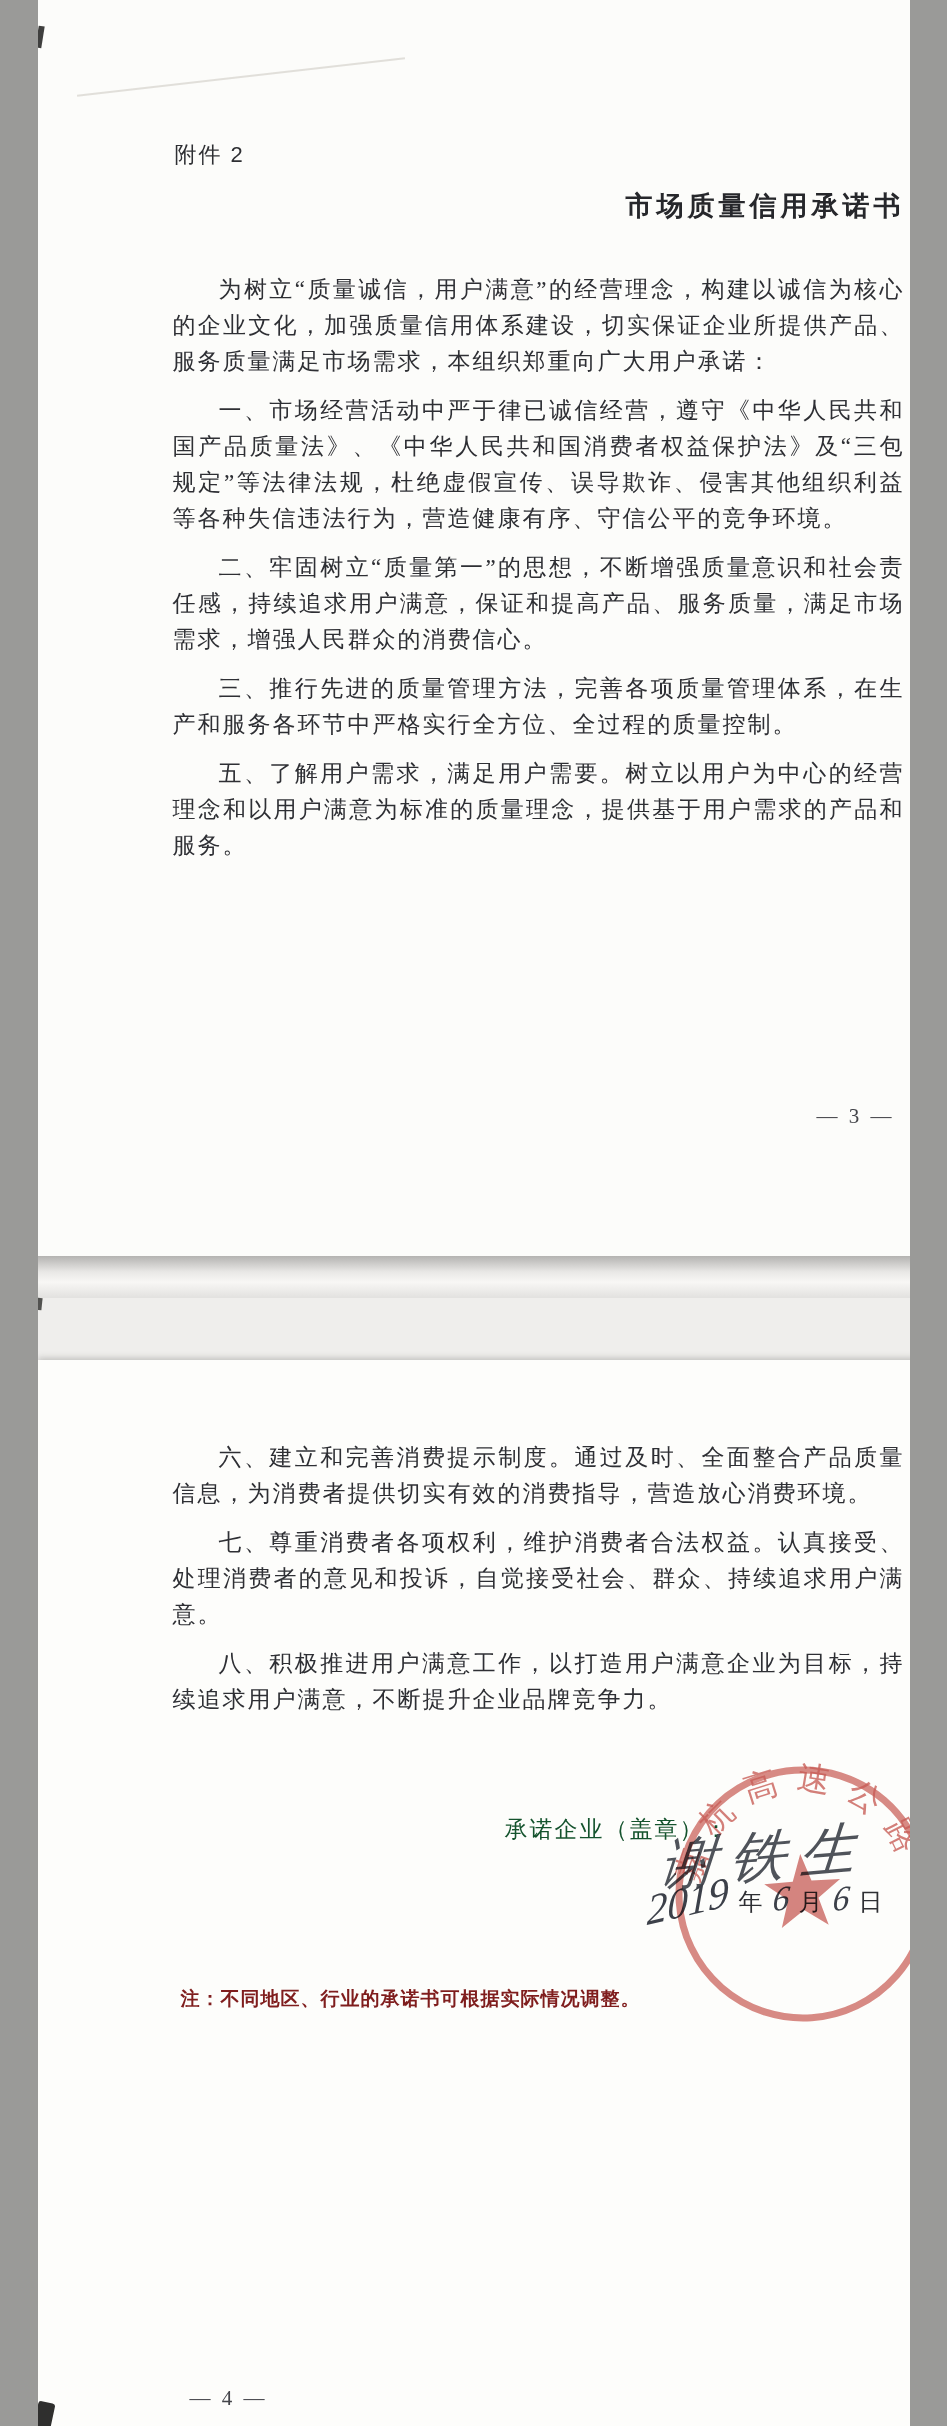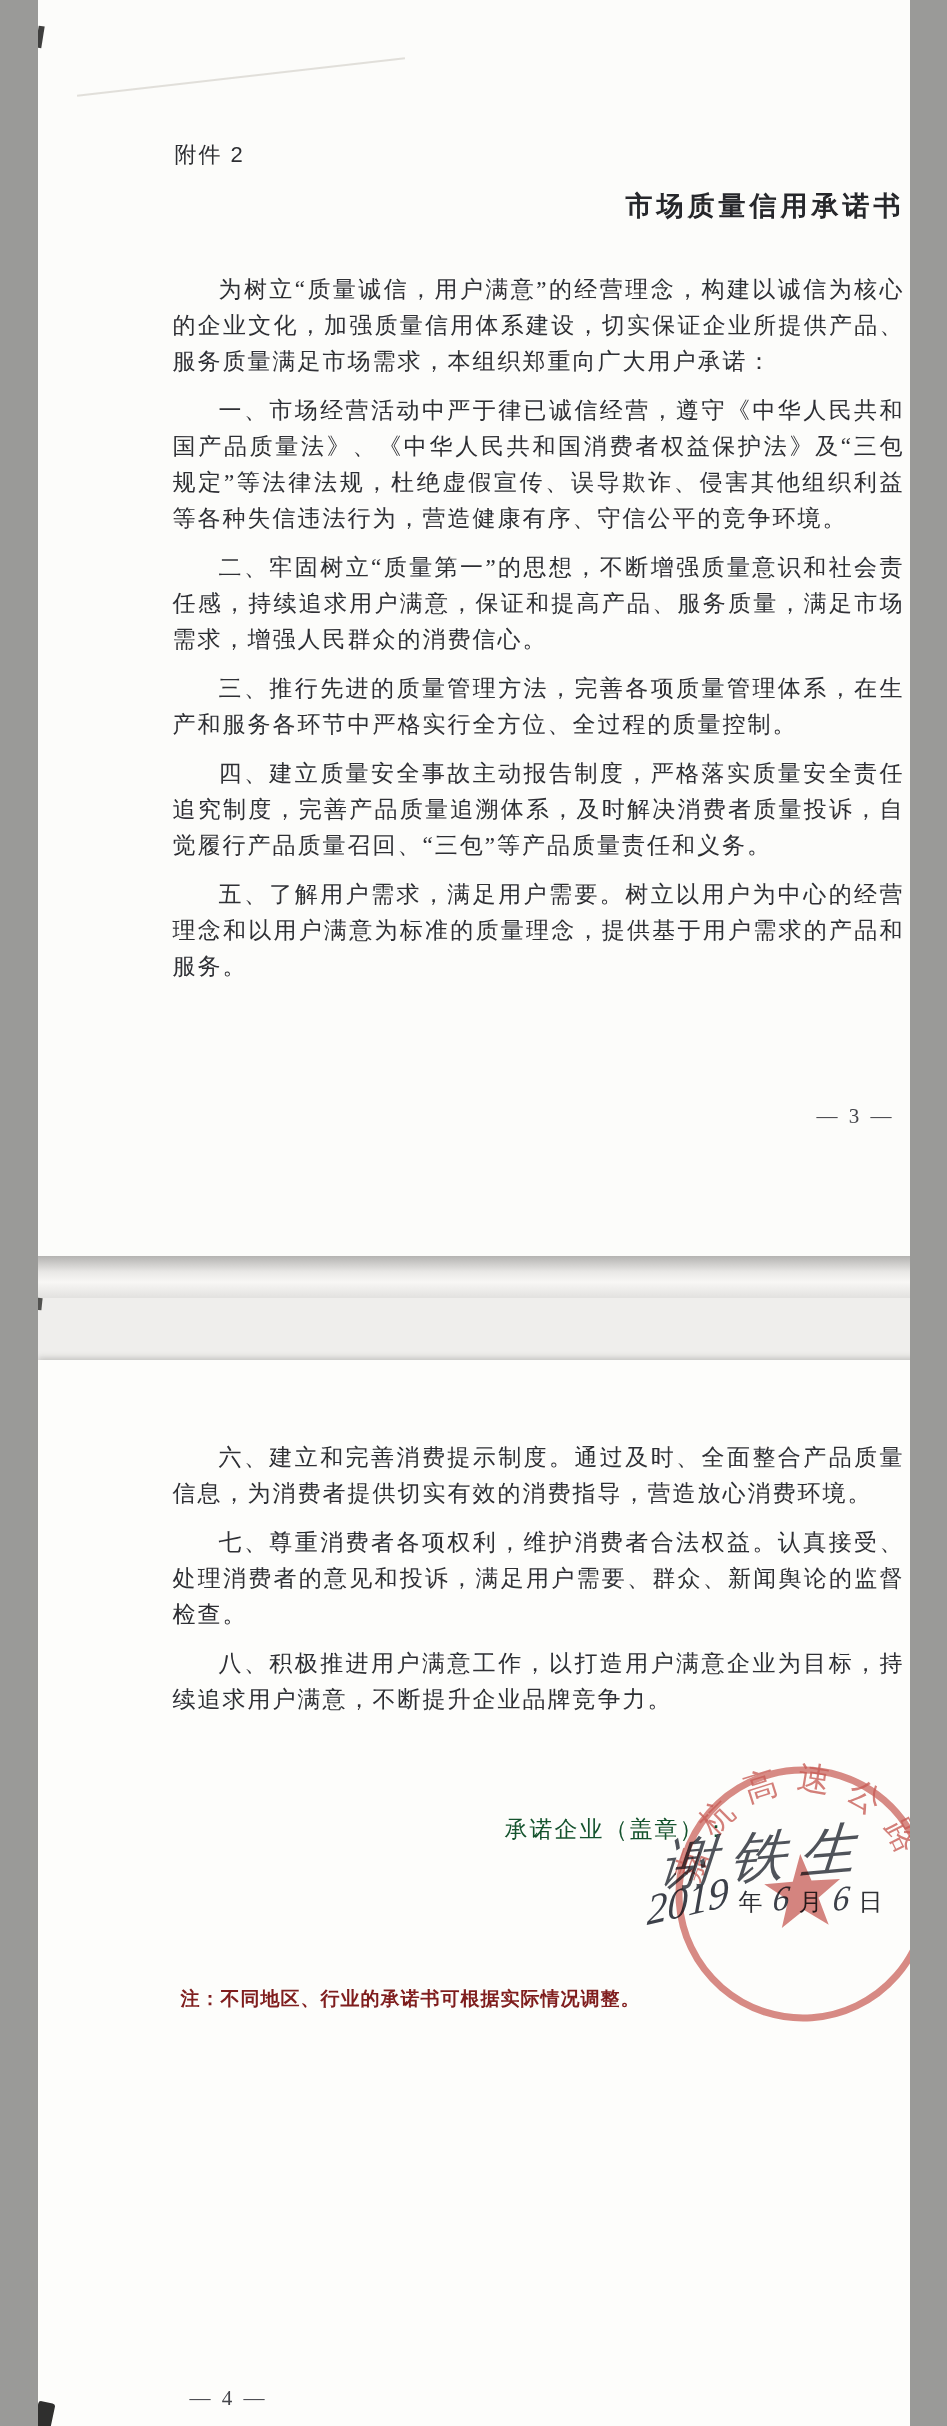--- a/index.html
+++ b/index.html
@@ -93,34 +93,33 @@
   <div class="page page-1">
     <div class="attachment-label">附件 2</div>
 
     <h1 class="doc-title">市场质量信用承诺书</h1>
 
     <div class="body-col body-col-p1">
       <p>为树立“质量诚信，用户满意”的经营理念，构建以诚信为核心的企业文化，加强质量信用体系建设，切实保证企业所提供产品、服务质量满足市场需求，本组织郑重向广大用户承诺：</p>
       <p>一、市场经营活动中严于律已诚信经营，遵守《中华人民共和国产品质量法》、《中华人民共和国消费者权益保护法》及“三包规定”等法律法规，杜绝虚假宣传、误导欺诈、侵害其他组织利益等各种失信违法行为，营造健康有序、守信公平的竞争环境。</p>
       <p>二、牢固树立“质量第一”的思想，不断增强质量意识和社会责任感，持续追求用户满意，保证和提高产品、服务质量，满足市场需求，增强人民群众的消费信心。</p>
       <p>三、推行先进的质量管理方法，完善各项质量管理体系，在生产和服务各环节中严格实行全方位、全过程的质量控制。</p>
-      <p>四、建立质量安全事故主动报告制度，严格落实质量安全责任追究制度，完善产品质量追溯体系，及时解决消费者质量投诉，自觉履行产品质量召回、“三包”等产品质量责任和义务。</p>
       <p>五、了解用户需求，满足用户需要。树立以用户为中心的经营理念和以用户满意为标准的质量理念，提供基于用户需求的产品和服务。</p>
     </div>
 
     <div class="page-num page-num-1">— 3 —</div>
   </div>
 
   <div class="page-gap"></div>
 
   <div class="page page-2">
 
     <div class="body-col body-col-p2">
       <p>六、建立和完善消费提示制度。通过及时、全面整合产品质量信息，为消费者提供切实有效的消费指导，营造放心消费环境。</p>
-      <p>七、尊重消费者各项权利，维护消费者合法权益。认真接受、处理消费者的意见和投诉，满足用户需要、群众、新闻舆论的监督检查。</p>
+      <p>七、尊重消费者各项权利，维护消费者合法权益。认真接受、处理消费者的意见和投诉，自觉接受社会、群众、持续追求用户满意。</p>
       <p>八、积极推进用户满意工作，以打造用户满意企业为目标，持续追求用户满意，不断提升企业品牌竞争力。</p>
     </div>
 
     <div class="sig-block">
       <div class="sig-line">承诺企业（盖章）：</div>
     </div>
 
     <div class="hand-sign">谢铁生</div>
 
     <div class="hand-date">

